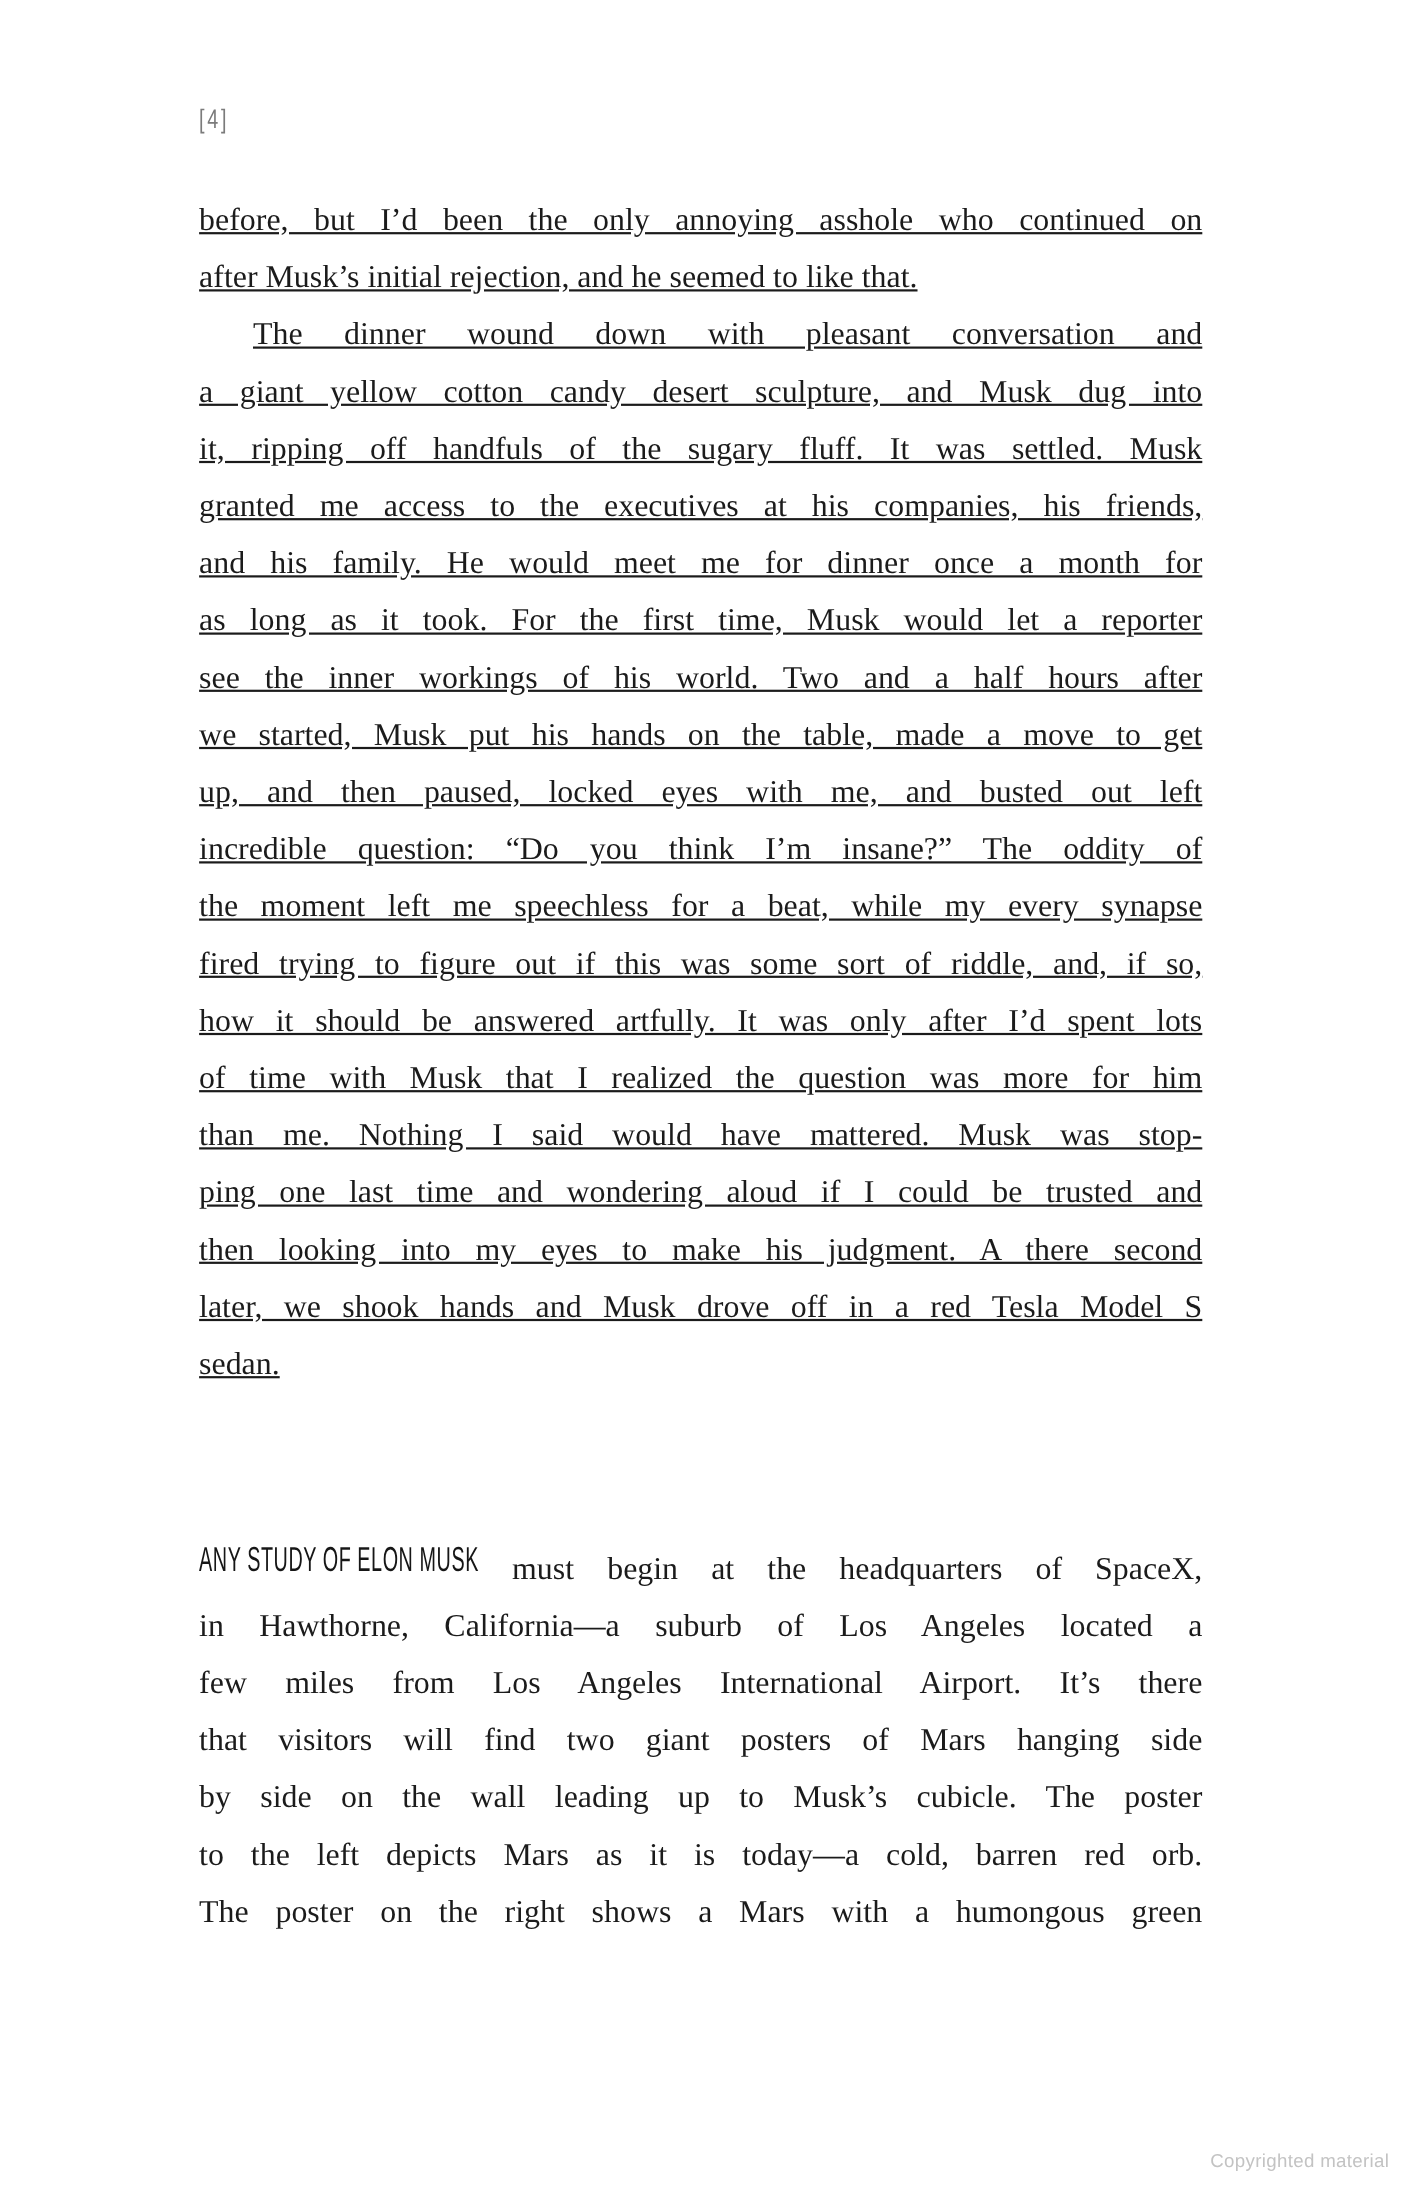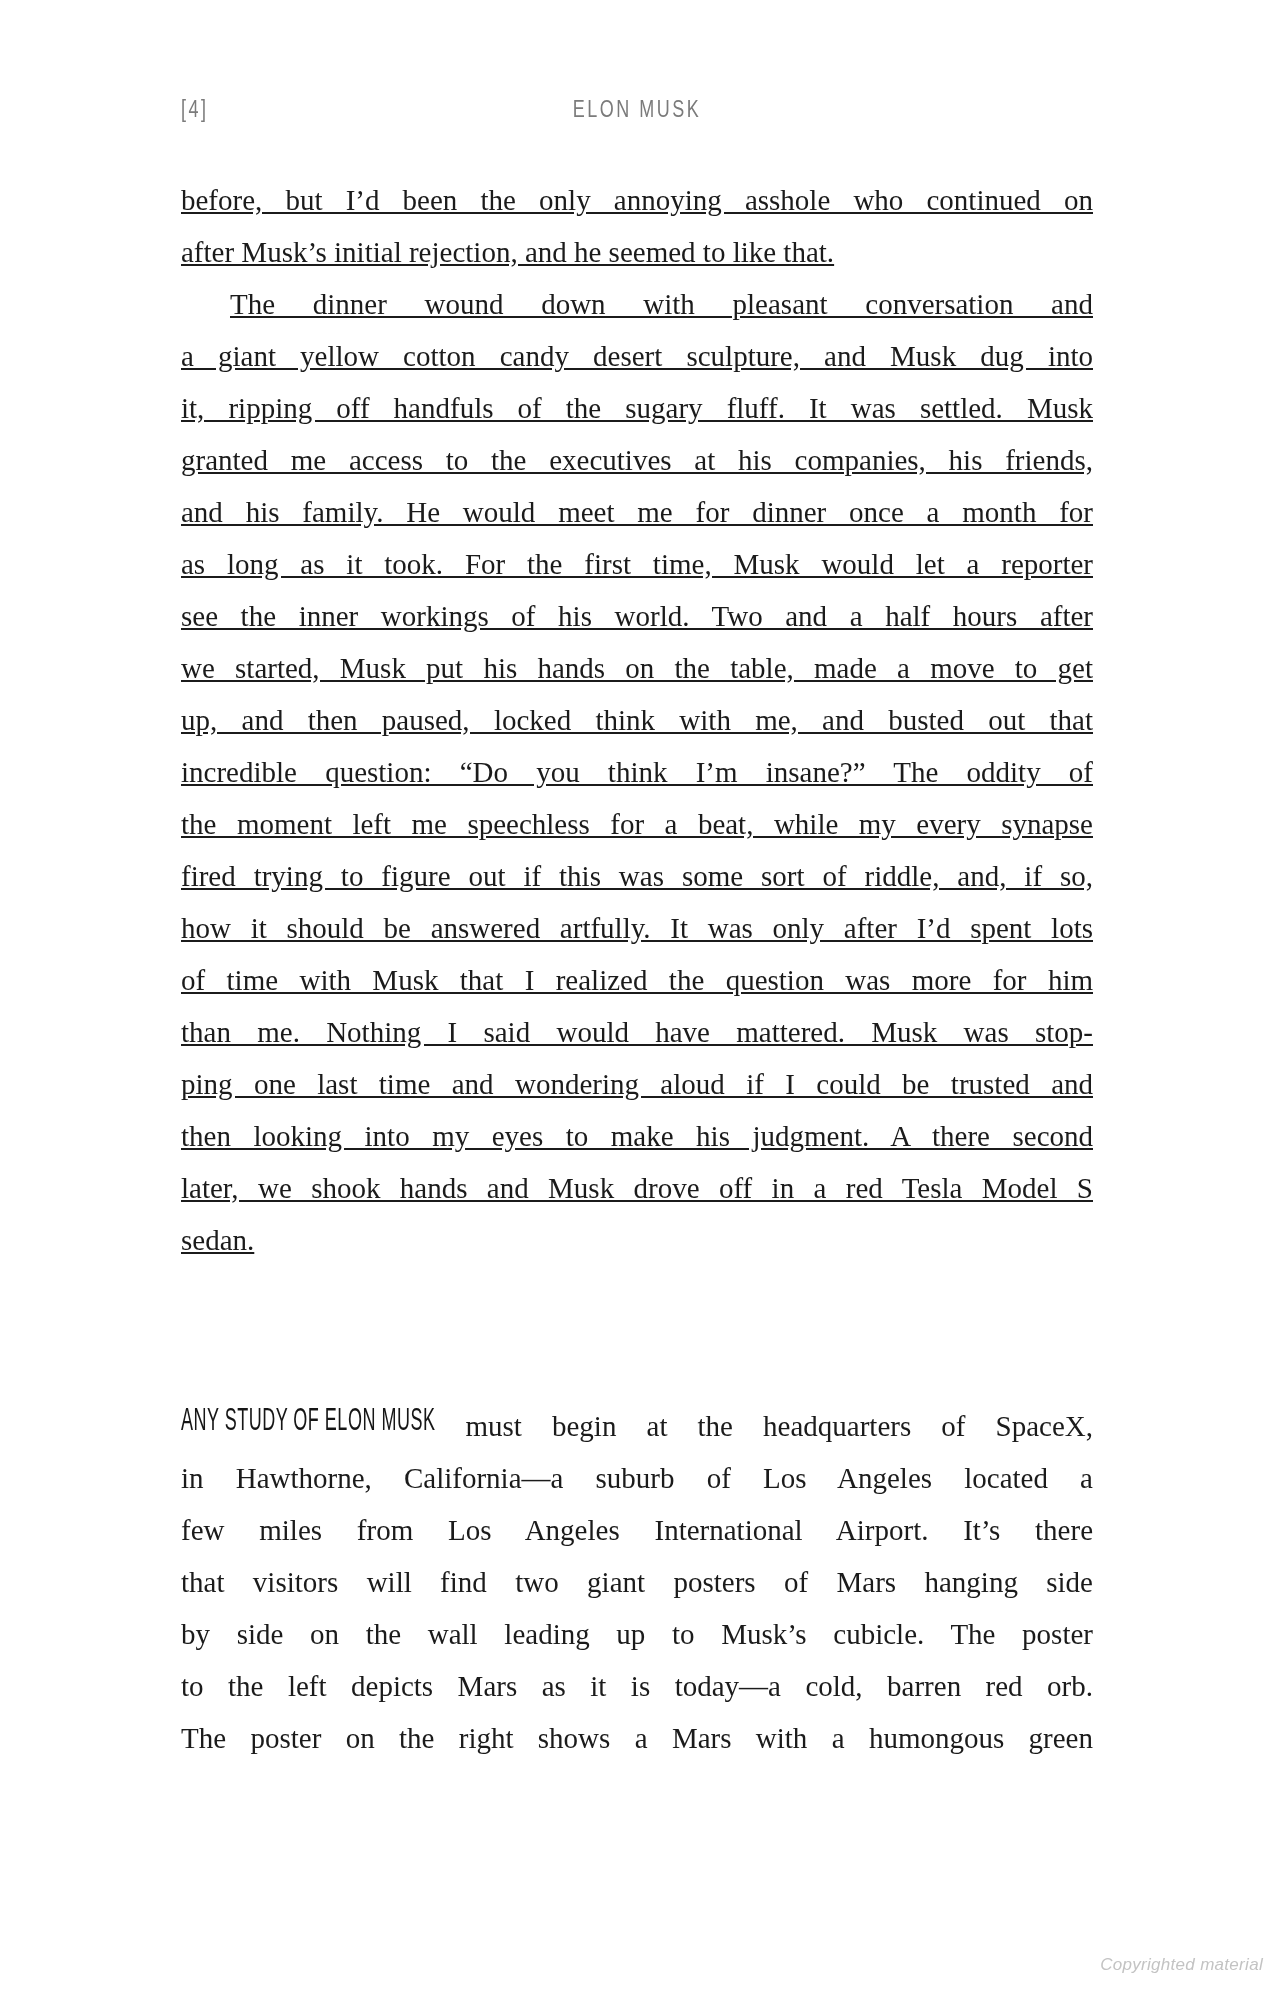--- a/index.html
+++ b/index.html
@@ -67,50 +67,46 @@
 
   
   .copyright {
     position: absolute;
     top: 1955px;
     right: 17px;
     font-family: "Liberation Sans", sans-serif;
     font-size: 17px;
     color: #c3c3c3;
     letter-spacing: 0.3px;
-    font-style: italic;
   }
 </style>
 </head>
 <body>
 
 <div class="page">
 
   <div class="runhead">
     <span class="condensed-caps folio">[4]</span>
-    <div class="runtitle-wrap">
-      <span class="condensed-caps">ELON MUSK</span>
-    </div>
   </div>
 
   <div class="textblock block-1">
     <div>
       <div class="line">before, but I’d been the only annoying asshole who continued on</div>
       <div class="line noj">after Musk’s initial rejection, and he seemed to like that.</div>
     </div>
     <div>
       <div class="line indent">The dinner wound down with pleasant conversation and</div>
       <div class="line">a giant yellow cotton candy desert sculpture, and Musk dug into</div>
       <div class="line">it, ripping off handfuls of the sugary fluff. It was settled. Musk</div>
       <div class="line">granted me access to the executives at his companies, his friends,</div>
       <div class="line">and his family. He would meet me for dinner once a month for</div>
       <div class="line">as long as it took. For the first time, Musk would let a reporter</div>
       <div class="line">see the inner workings of his world. Two and a half hours after</div>
       <div class="line">we started, Musk put his hands on the table, made a move to get</div>
-      <div class="line">up, and then paused, locked think with me, and busted out that</div>
+      <div class="line">up, and then paused, locked eyes with me, and busted out left</div>
       <div class="line">incredible question: “Do you think I’m insane?” The oddity of</div>
       <div class="line">the moment left me speechless for a beat, while my every synapse</div>
       <div class="line">fired trying to figure out if this was some sort of riddle, and, if so,</div>
       <div class="line">how it should be answered artfully. It was only after I’d spent lots</div>
       <div class="line">of time with Musk that I realized the question was more for him</div>
       <div class="line">than me. Nothing I said would have mattered. Musk was stop-</div>
       <div class="line">ping one last time and wondering aloud if I could be trusted and</div>
       <div class="line">then looking into my eyes to make his judgment. A there second</div>
       <div class="line">later, we shook hands and Musk drove off in a red Tesla Model S</div>
       <div class="line noj">sedan.</div>

